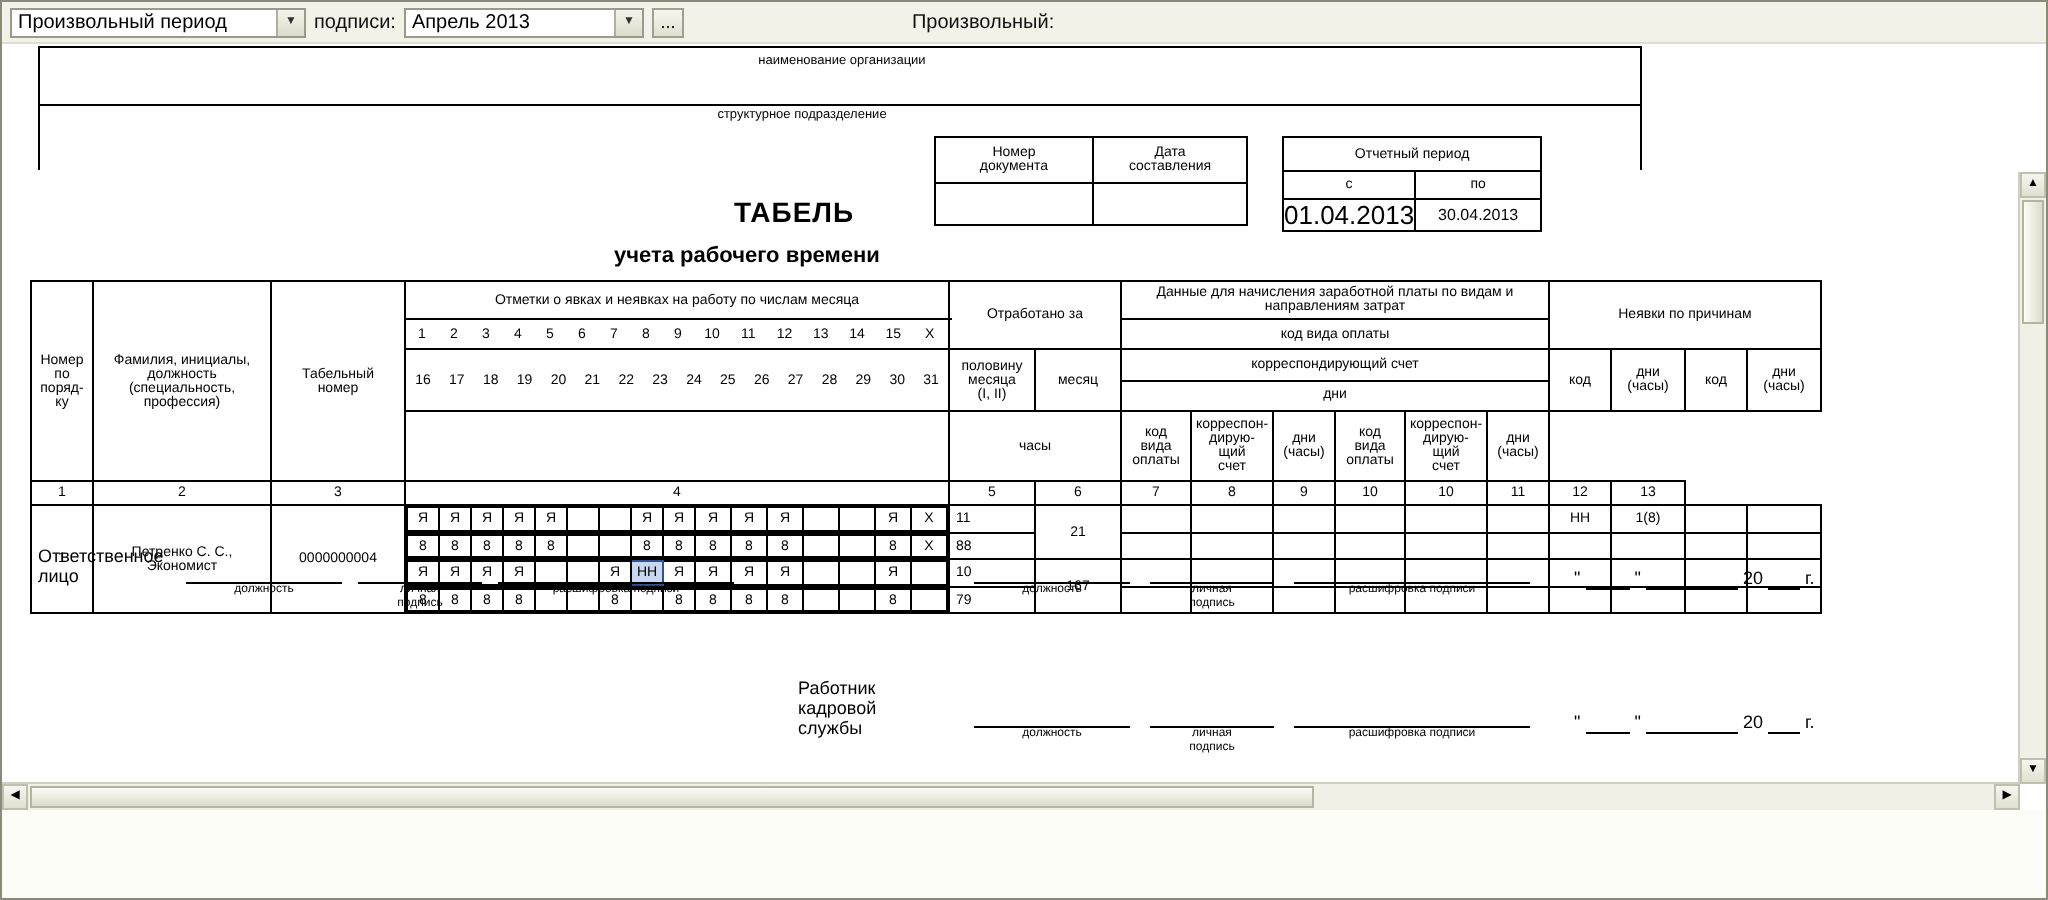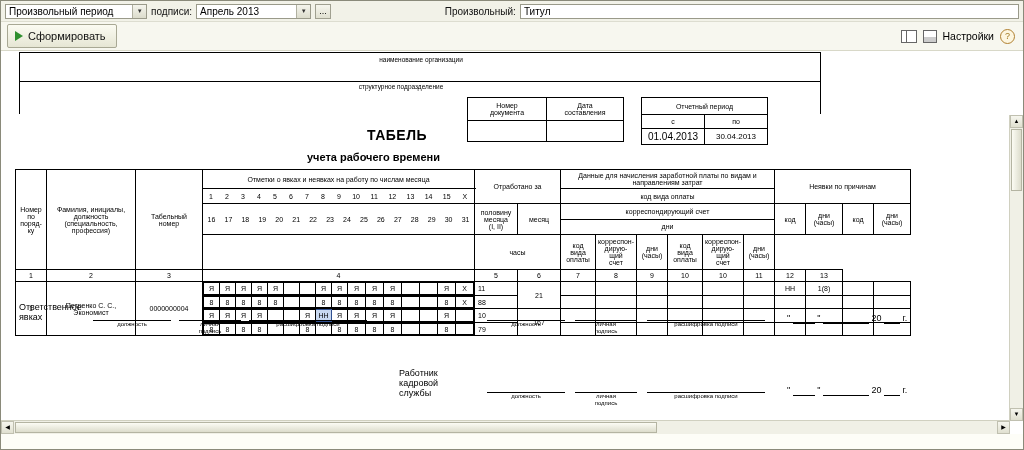--- a/index.html
+++ b/index.html
@@ -300,37 +300,22 @@
       <span class="val">Произвольный период</span>
       <span class="arrow">▼</span>
     </div>
     <span class="lbl">подписи:</span>
     <div class="combo combo-month">
       <span class="val">Апрель 2013</span>
       <span class="arrow">▼</span>
     </div>
     <div class="btn-ellipsis">...</div>
     <span class="lbl" style="margin-left:110px;">Произвольный:</span>
-    <div class="combo combo-org">
-      <span class="val">Титул</span>
-    </div>
   </div>
 
-  <div class="toolbar">
-    <div class="btn-generate">
-      <span class="tri"></span>
-      <span>Сформировать</span>
-    </div>
-    <div class="toolbar-right">
-      <span class="ic-box"></span>
-      <span class="ic-settings"></span>
-      <span>Настройки</span>
-      <span class="help-circle">?</span>
-    </div>
-  </div>
 
   <div class="doc">
     <div class="doc-inner">
 
       <div class="bx" style="left:18px; top:1px; width:802px; height:1px; background:#000;"></div>
       <div class="bx" style="left:18px; top:1px; width:1px; height:62px; background:#000;"></div>
       <div class="bx" style="left:819px; top:1px; width:1px; height:62px; background:#000;"></div>
       <div class="bx tiny center" style="left:250px; top:5px; width:340px;">наименование организации</div>
       <div class="bx" style="left:18px; top:30px; width:802px; height:1px; background:#000;"></div>
       <div class="bx tiny center" style="left:250px; top:32px; width:300px;">структурное подразделение</div>
@@ -357,21 +342,21 @@
       <table class="grid bx" style="left:640px; top:46px;">
         <tbody>
             <tr>
           <td colspan="2" style="height:16px;width:124px;">Отчетный период</td>
         </tr>
         <tr>
           <td style="height:13px;width:62px;">с</td>
           <td style="width:62px;">по</td>
         </tr>
         <tr>
-          <td style="height:15px;font-size:10px;">01.04.2013</td>
+          <td style="height:15px;font-size:13px;">01.04.2013</td>
           <td style="font-size:8px;">30.04.2013</td>
         </tr>
       </tbody>
         </table>
 
       <div class="bx title-main" style="left:366px; top:76px;">ТАБЕЛЬ</div>
       <div class="bx title-sub" style="left:306px; top:100px;">учета  рабочего времени</div>
 
       <table class="grid bx" style="left:14px; top:118px;">
 
@@ -681,21 +666,21 @@
           <td></td>
           <td></td>
           <td></td>
           <td></td>
         </tr>
       </tbody>
         </table>
 
       <div class="bx" style="left:18px; top:251px; width:110px; font-size:9px;">
         <div>Ответственное</div>
-        <div>явках</div>
+        <div>лицо</div>
       </div>
       <div class="bx" style="left:92px; top:268px; width:78px;">
         <div class="sig-line"></div>
         <div class="underlabel">должность</div>
       </div>
       <div class="bx" style="left:178px; top:268px; width:62px;">
         <div class="sig-line"></div>
         <div class="underlabel">личная</div>
         <div class="underlabel">подпись</div>
       </div>

